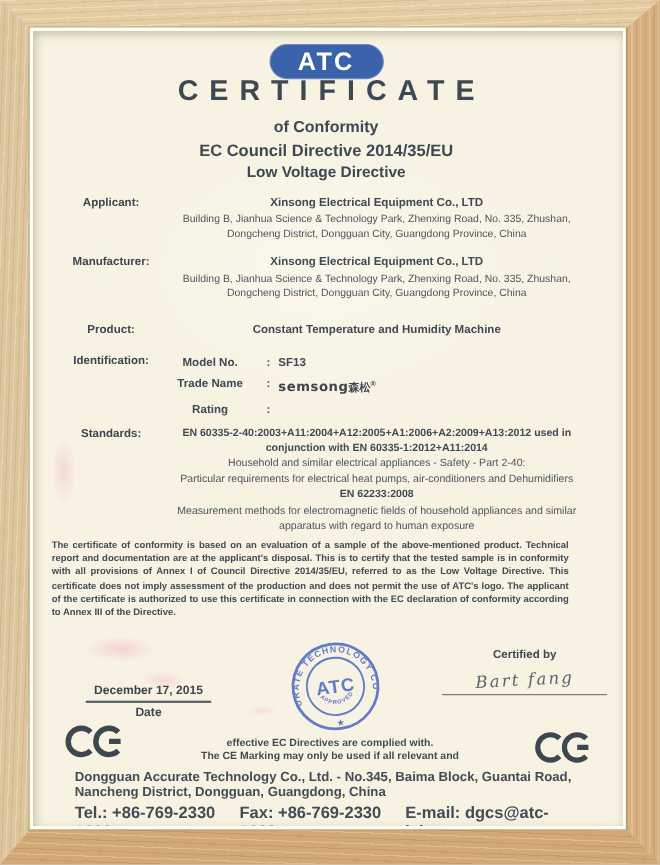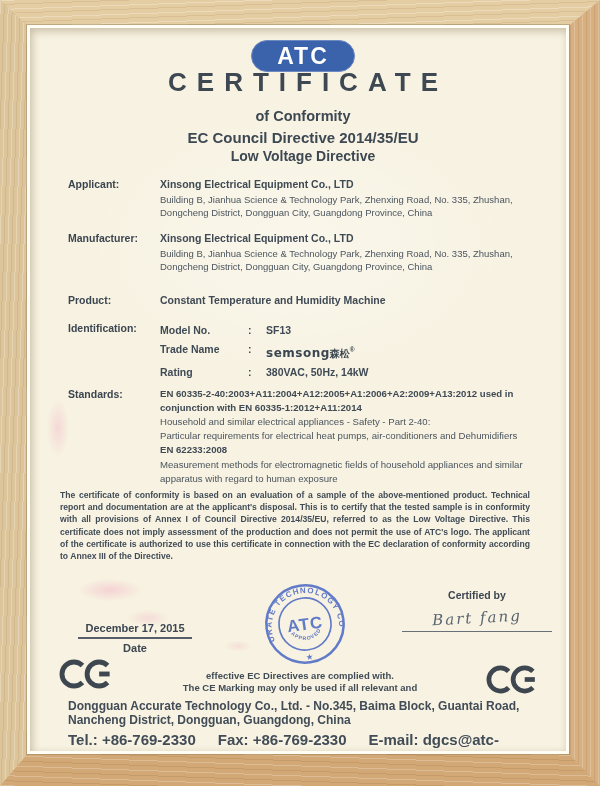--- a/index.html
+++ b/index.html
@@ -39,21 +39,21 @@
     position:absolute;left:30px;top:28px;right:34px;bottom:35px;
     background-color:#f7f2e1;
     background-image:
       radial-gradient(ellipse 16px 42px at 28px 400px, rgba(236,84,158,.16), transparent 70%),
       radial-gradient(ellipse 46px 16px at 80px 562px, rgba(236,84,158,.20), transparent 70%),
       radial-gradient(ellipse 30px 12px at 118px 590px, rgba(236,84,158,.14), transparent 70%),
       radial-gradient(ellipse 20px 8px  at 208px 618px, rgba(236,84,158,.12), transparent 70%),
       radial-gradient(ellipse 300px 200px at 50% 30%, rgba(255,255,255,.35), transparent 80%);
     box-shadow:0 0 0 3px #fffdf4, 0 0 0 4px rgba(150,125,90,.45), 2px 3px 9px rgba(80,50,15,.28) inset;
     box-sizing:border-box;
-    padding:12px 28px 0 38px;
+    padding:12px 28px 0 25px;
     overflow:hidden;
     color:#414c57;
   }
   
   .hdr{text-align:center;}
   .logo-pill{
     width:104px;height:32px;margin:0 auto;border-radius:17px;
     background:#3a63ac;border:1px solid #6c89c2;box-sizing:border-box;
     display:flex;align-items:center;justify-content:center;
     position:relative;z-index:2;
@@ -64,21 +64,21 @@
     font-size:26px;font-weight:bold;letter-spacing:10px;padding-left:10px;
     color:#3d4852;line-height:28px;
   }
   .cert-sub{margin-top:12px;font-size:14.5px;font-weight:bold;line-height:16px;color:#3d4852;}
   .dir1{margin-top:5px;font-size:15px;font-weight:bold;line-height:18px;color:#3d4852;}
   .dir2{font-size:14px;font-weight:bold;line-height:18px;color:#3d4852;}
   .reg{margin-top:10px;font-size:14.5px;font-weight:bold;line-height:17px;color:#3d4852;}
   .reg span{display:inline-block;padding:0 10px 2px;border-bottom:2px solid rgba(120,126,134,.22);}
   
   .info{margin-top:12px;}
-  .row{display:flex;align-items:flex-start;}
+  .row{display:flex;align-items:flex-start;text-align:center;}
   .lbl{width:92px;flex:0 0 92px;font-size:10.5px;font-weight:bold;line-height:14px;color:#3c4650;}
   .val{flex:1;}
   .co-name{font-size:10.5px;font-weight:bold;line-height:14px;color:#3f4a55;}
   .addr{font-size:9.5px;line-height:13px;color:#4b555f;margin-top:2px;}
   .mb-app{margin-bottom:12px;}
   .mb-man{margin-bottom:20px;}
   .mb-prod{margin-bottom:14px;}
   .mb-id{margin-bottom:5px;}
   .prod-val{font-size:10.5px;font-weight:bold;line-height:14px;color:#3f4a55;}
   .id-row{display:flex;line-height:19px;}
@@ -175,21 +175,20 @@
           <div class="id-row">
             <span class="id-name">Trade Name</span>
             <span class="id-colon">:</span>
             <span class="id-val">
               <span class="brand-en">semsong</span><span class="brand-cn">森松</span><span class="brand-reg">®</span>
             </span>
           </div>
           <div class="id-row">
             <span class="id-name">Rating</span>
             <span class="id-colon">:</span>
-            <span class="id-val">380VAC, 50Hz, 14kW</span>
           </div>
         </div>
       </div>
 
       <div class="row">
         <div class="lbl">Standards:</div>
         <div class="val">
           <div class="std b">EN 60335-2-40:2003+A11:2004+A12:2005+A1:2006+A2:2009+A13:2012 used in conjunction with EN 60335-1:2012+A11:2014</div>
           <div class="std">Household and similar electrical appliances - Safety - Part 2-40:</div>
           <div class="std">Particular requirements for electrical heat pumps, air-conditioners and Dehumidifiers</div>

